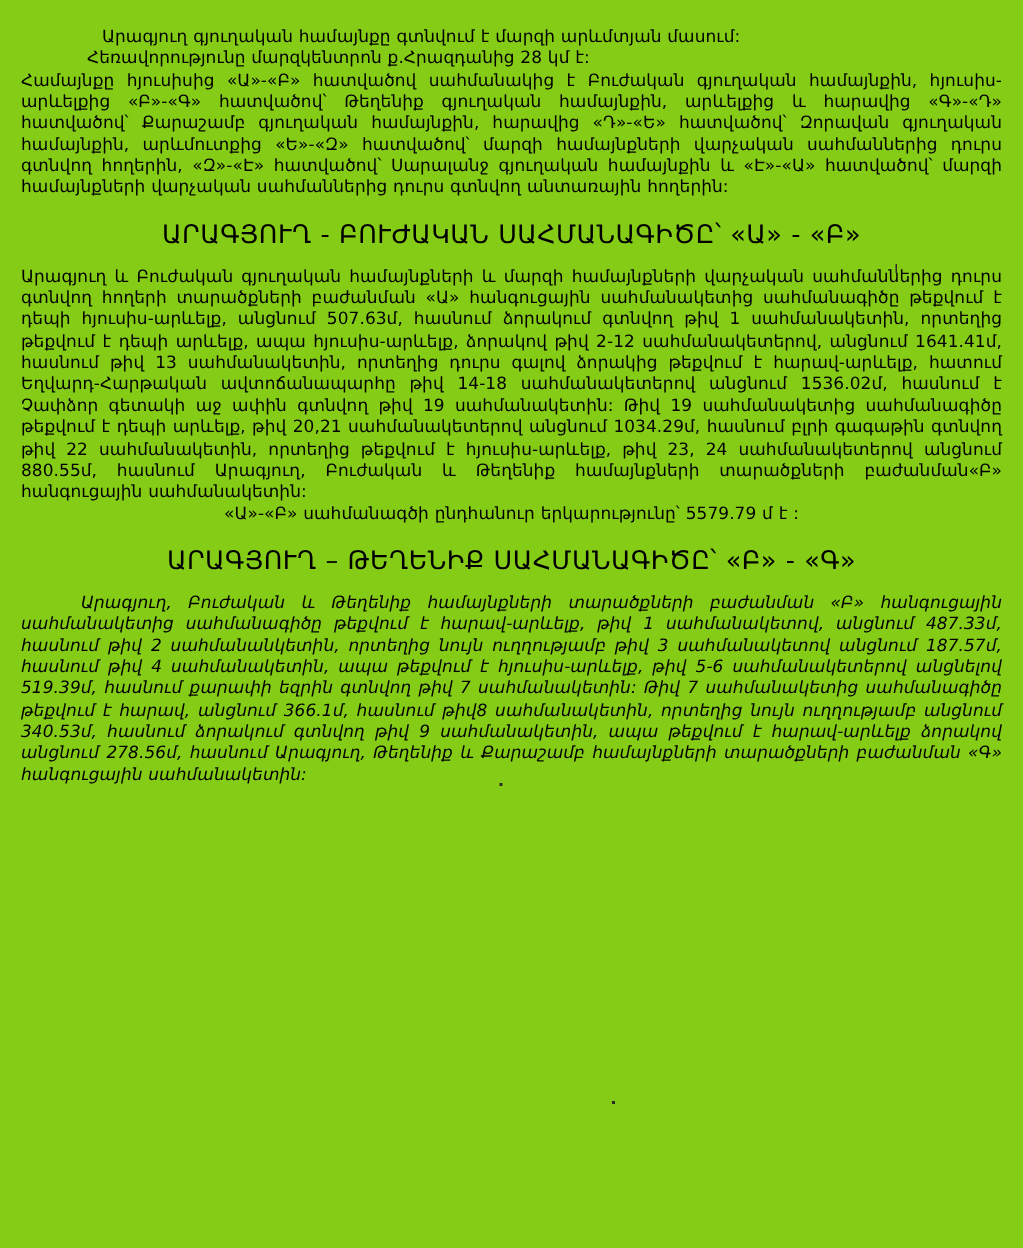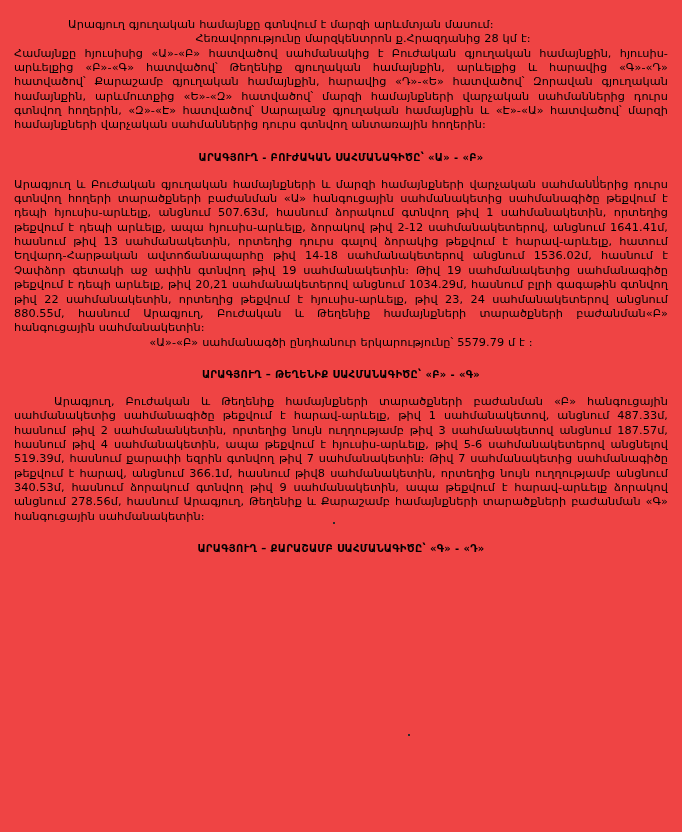--- a/index.html
+++ b/index.html
@@ -13,56 +13,56 @@
     overflow: hidden;
     font-family: "DejaVu Sans", "Liberation Sans", sans-serif;
     color: #000000;
   }
   .page {
     position: relative;
     width: 682px;
     height: 832px;
     box-sizing: border-box;
     padding: 18px 14px 0 14px;
-    background: #ef4444;
+    background: #84cc16;
   }
   .doc-body {
     font-size: 11.3px;
     line-height: 14.35px;
     text-align: justify;
     text-justify: inter-word;
     letter-spacing: 0.05px;
     word-spacing: 0.2px;
   }
   .intro-line {
     text-align: left;
     white-space: nowrap;
     padding-left: 54px;
   }
   .intro-line.second {
     padding-left: 44px;
-    text-align: center;
   }
   p.para {
     margin: 0;
     text-align: justify;
     text-justify: inter-word;
   }
   p.para.indent {
     text-indent: 40px;
+    font-style: italic;
   }
   .spacer-md { height: 13px; }
   .spacer-lg { height: 17px; }
   .section-heading {
     text-align: center;
-    font-size: 10px;
+    font-size: 17px;
     line-height: 15px;
     letter-spacing: 0.3px;
     margin: 0;
-    font-weight: bold;
+    font-weight: normal;
     white-space: nowrap;
   }
   .stray-tick {
     position: absolute;
     left: 597px;
     top: 176px;
     width: 1px;
     height: 6px;
     background: #2a2a2a;
   }
@@ -112,21 +112,20 @@
 
     <h2 class="section-heading">ԱՐԱԳՅՈՒՂ – ԹԵՂԵՆԻՔ ՍԱՀՄԱՆԱԳԻԾԸ՝ «Բ» - «Գ»</h2>
 
     <div class="spacer-md"></div>
 
     <p class="para indent">Արագյուղ, Բուժական և Թեղենիք համայնքների տարածքների բաժանման «Բ» հանգուցային սահմանակետից սահմանագիծը թեքվում է հարավ-արևելք, թիվ 1 սահմանակետով, անցնում 487.33մ, հասնում թիվ  2 սահմանանկետին, որտեղից նույն ուղղությամբ թիվ 3 սահմանակետով անցնում 187.57մ, հասնում թիվ 4 սահմանակետին, ապա թեքվում է հյուսիս-արևելք, թիվ 5-6 սահմանակետերով անցնելով 519.39մ, հասնում քարափի եզրին գտնվող թիվ 7 սահմանակետին: Թիվ 7 սահմանակետից սահմանագիծը թեքվում է հարավ, անցնում 366.1մ, հասնում թիվ8 սահմանակետին, որտեղից նույն ուղղությամբ անցնում 340.53մ, հասնում ձորակում գտնվող թիվ 9 սահմանակետին, ապա թեքվում է հարավ-արևելք ձորակով անցնում  278.56մ, հասնում Արագյուղ, Թեղենիք և Քարաշամբ համայնքների տարածքների բաժանման «Գ» հանգուցային սահմանակետին:</p>
 
 
     <div class="spacer-lg"></div>
 
-    <h2 class="section-heading">ԱՐԱԳՅՈՒՂ – ՔԱՐԱՇԱՄԲ ՍԱՀՄԱՆԱԳԻԾԸ՝ «Գ» - «Դ»</h2>
 
     <div class="spacer-md"></div>
 
 
   </div>
 
   <span class="stray-tick"></span>
   <span class="stray-dot"></span>
   <span class="stray-dot2"></span>
 

